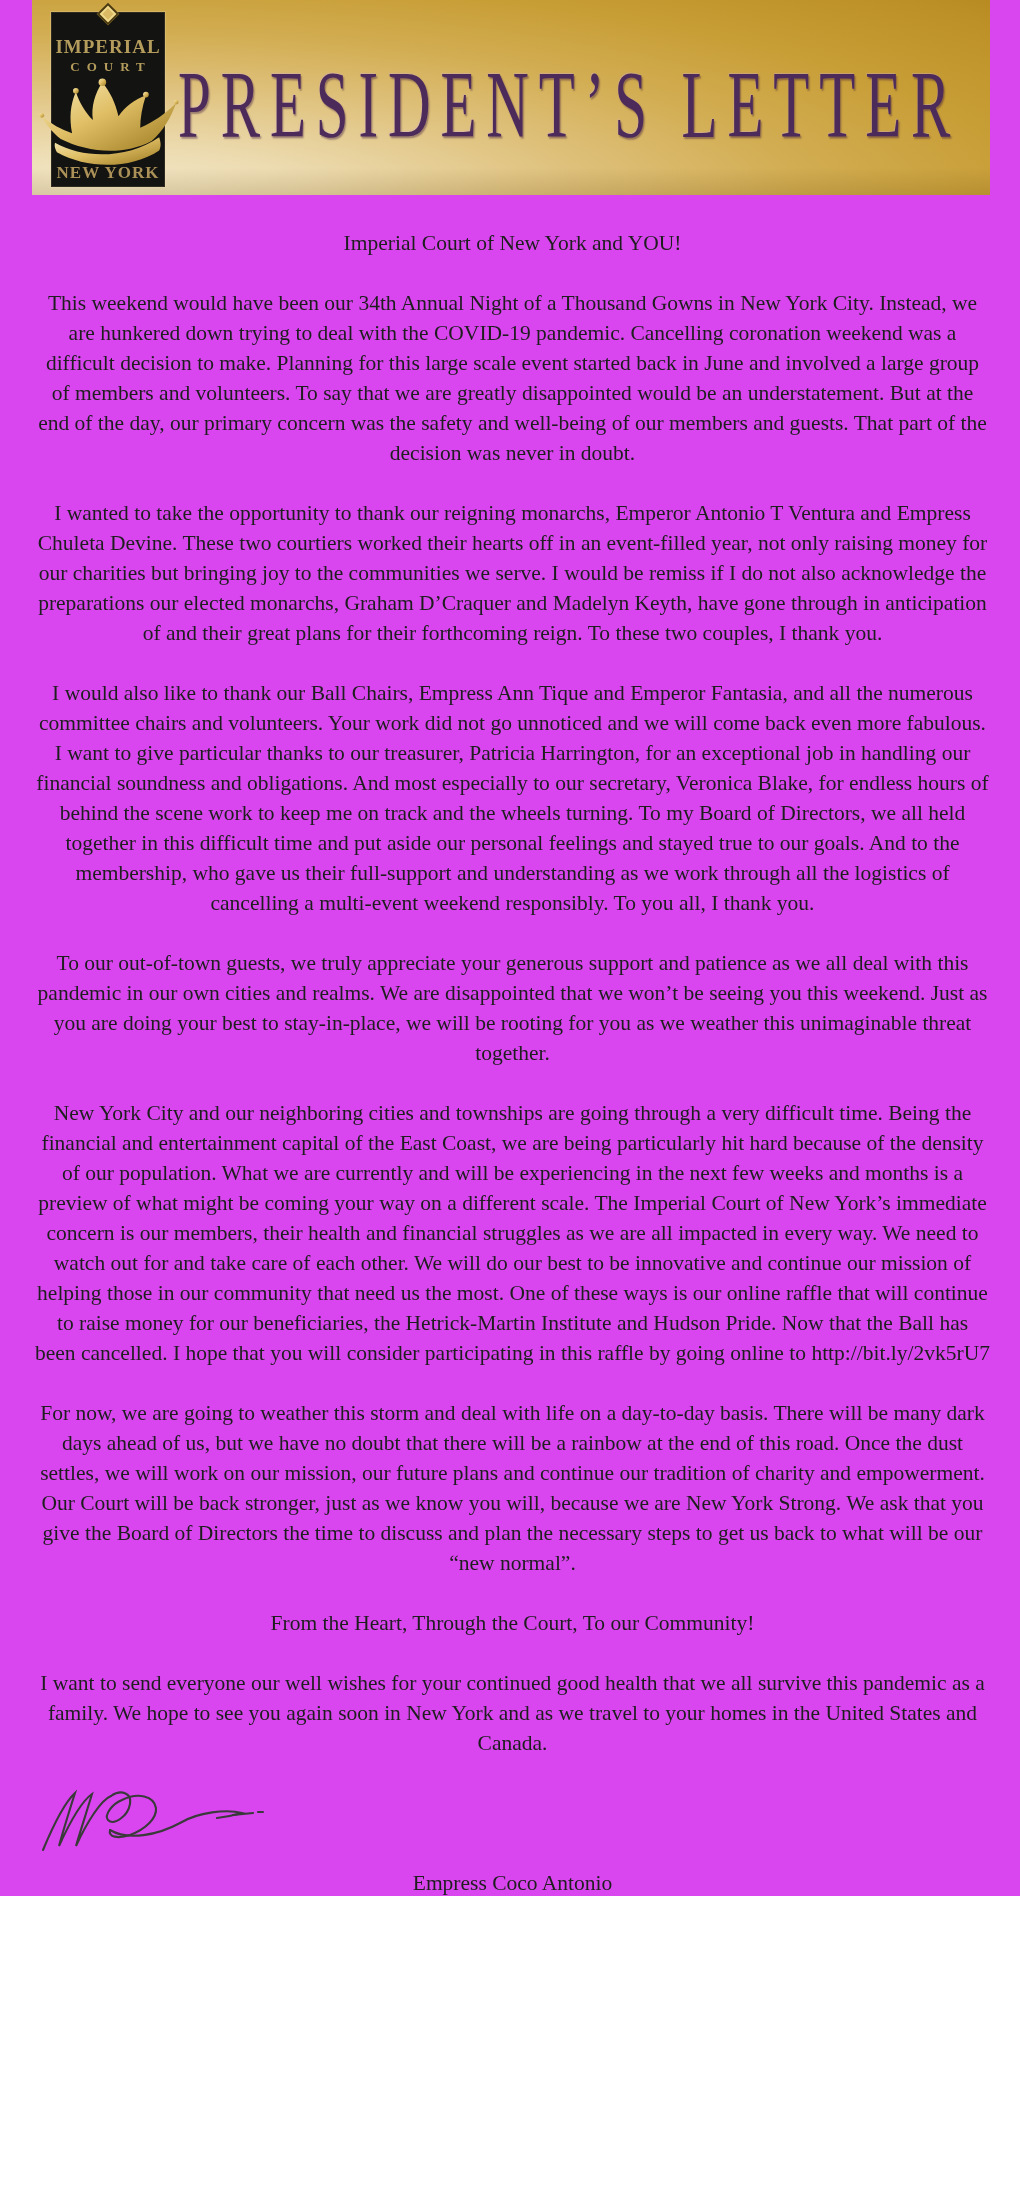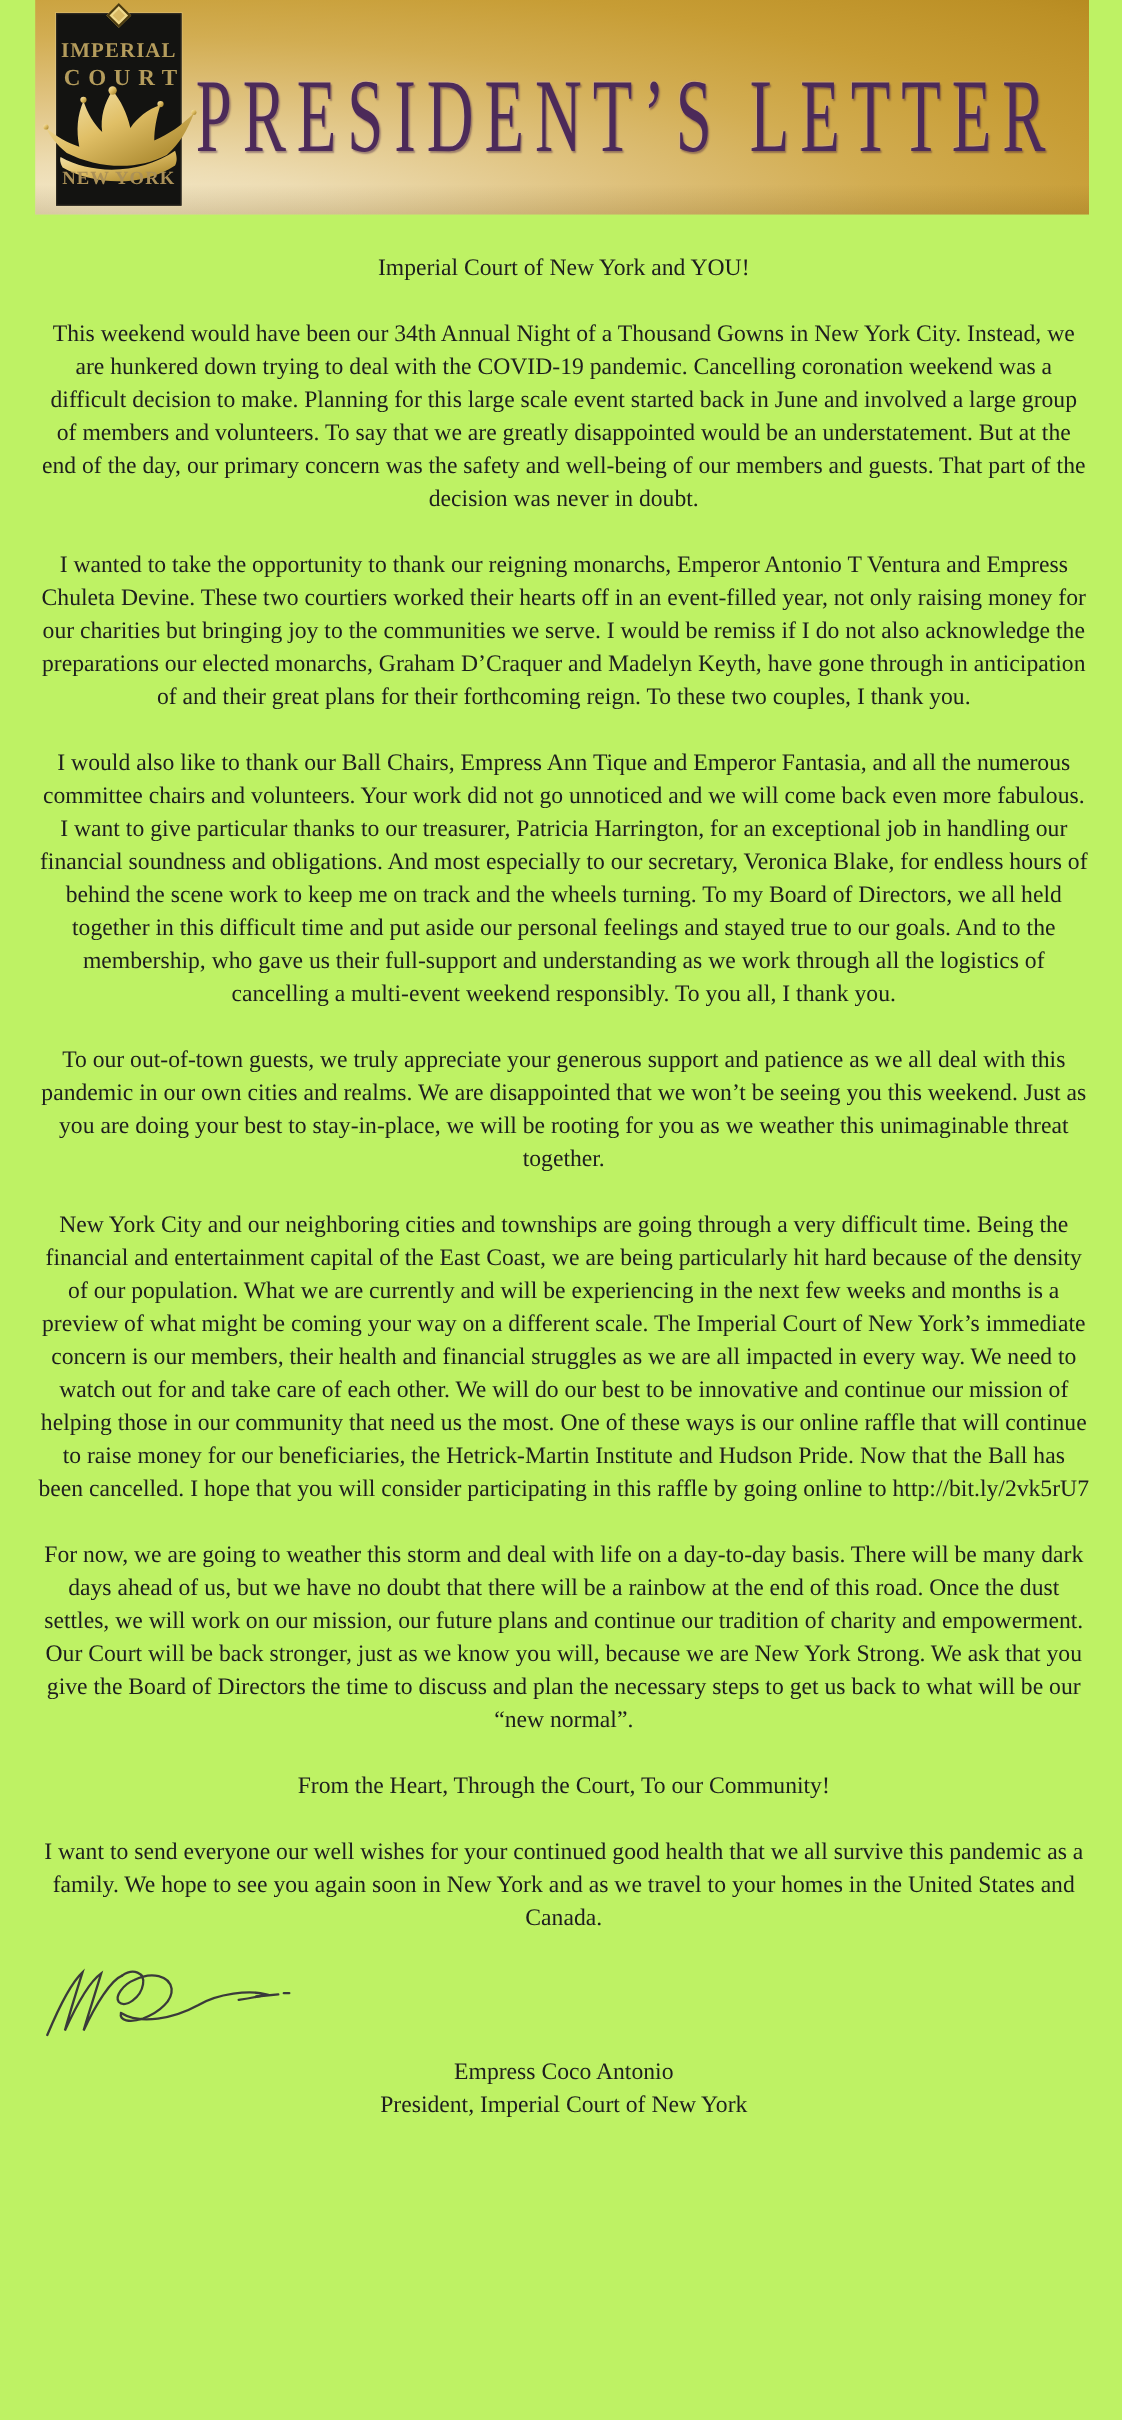--- a/index.html
+++ b/index.html
@@ -1,18 +1,18 @@
 <!DOCTYPE html>
 <html><head>
 <meta charset="utf-8">
 <style>
   html, body { margin:0; padding:0; background:#ffffff; }
   .page {
-    position:relative; width:1020px; height:2200px;
-    background:#bef264; overflow:hidden;
+    position:relative; width:1020px; height:1896px;
+    background:#d946ef; overflow:hidden;
     font-family:"Liberation Serif", serif;
   }
 
   
   .banner {
     position:absolute; left:32px; top:0; width:958px; height:195px;
     background:
       linear-gradient(to bottom, rgba(110,75,5,0) 86%, rgba(110,75,5,0.20) 100%),
       radial-gradient(ellipse 150% 175% at 6% 104%,
         #f5ecd2 0%, #eddcb2 16%, #dfc27e 34%, #d2ad52 50%,
@@ -26,24 +26,24 @@
     box-shadow:0 0 0 1px rgba(240,225,180,0.25);
   }
   .diamond {
     position:absolute; top:-7px; left:50%; width:12px; height:12px;
     transform:translateX(-50%) rotate(45deg);
     background:#d9b964; border:2px solid #4a3a10;
     box-shadow:inset 0 0 0 2px #efd98c;
   }
   .logo-word { color:#b49c5c; font-weight:bold; line-height:1; }
   .logo-imperial { margin-top:24px; font-size:19px; letter-spacing:1px; }
-  .logo-court   { margin-top:4px;  font-size:21px; letter-spacing:7px; padding-left:6px; }
+  .logo-court   { margin-top:4px;  font-size:13px; letter-spacing:7px; padding-left:6px; }
   .crown { position:absolute; left:-14px; top:62px; width:142px; height:94px; }
   .logo-ny {
-    position:absolute; bottom:16px; left:0; width:100%;
+    position:absolute; bottom:5px; left:0; width:100%;
     font-size:17px; letter-spacing:1px; color:#ab9158; z-index:2;
   }
 
   
   .title {
     position:absolute; left:146px; top:58px; margin:0;
     font-family:"Liberation Serif", serif; font-weight:normal;
     font-size:95px; line-height:1; letter-spacing:16px; white-space:nowrap;
     color:#4c2a59;
     transform:scaleX(0.62); transform-origin:left top;

